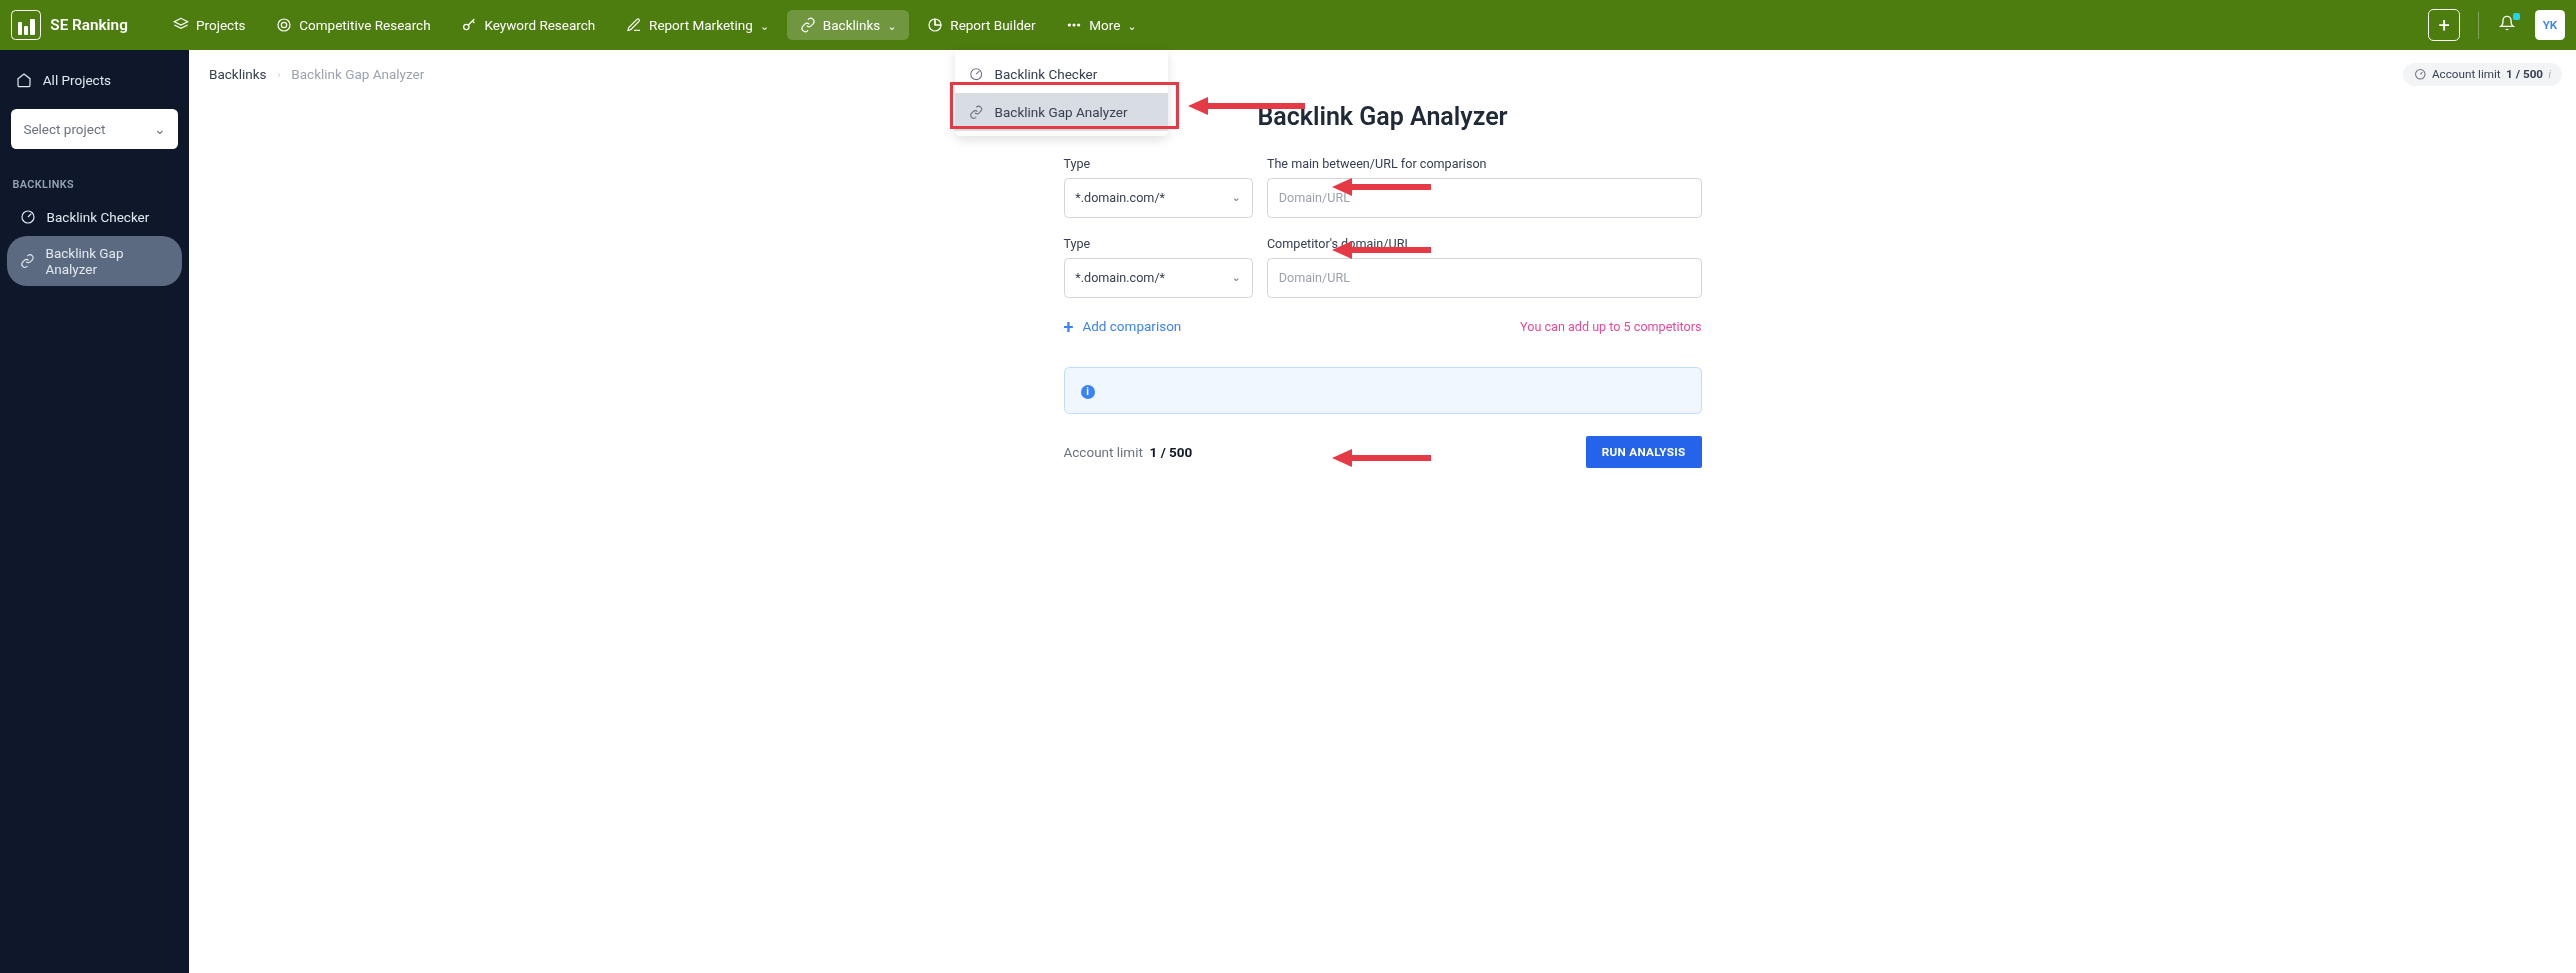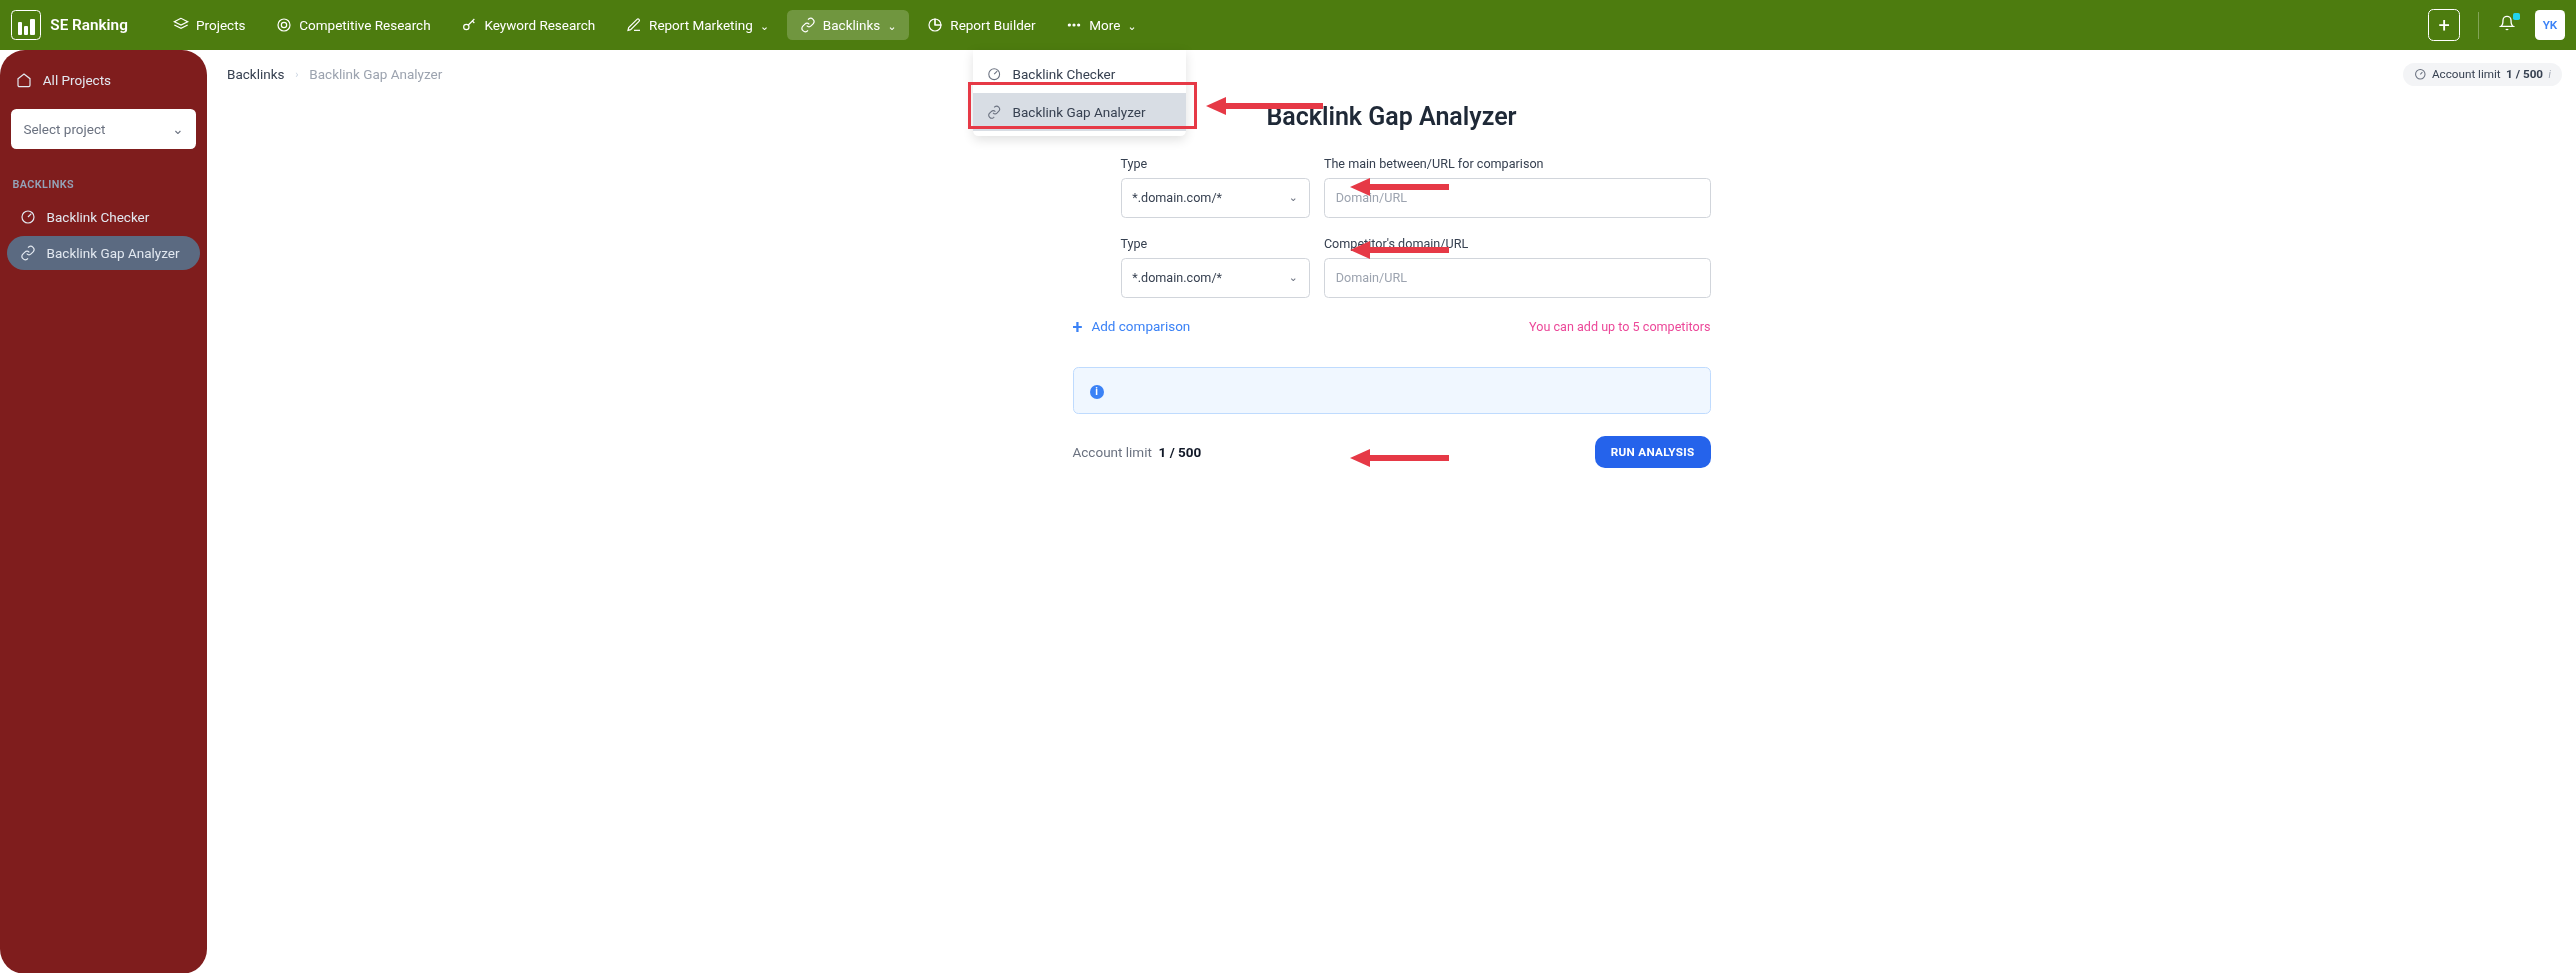--- a/index.html
+++ b/index.html
@@ -35,21 +35,21 @@
 .chev { font-size: 10.8px; color: #fff; }
 
 .nav-spacer { flex: 1; }
 .plus-btn { width: 32px; height: 32px; border: 1.8px solid #fff; border-radius: 5.4px; display: flex; align-items: center; justify-content: center; color: #fff; font-size: 20px; cursor: pointer; margin-right: 7.2px; }
 .nav-divider { width: 0.9px; height: 27px; background: rgba(255,255,255,0.3); margin: 0 5.4px; }
 .bell { position: relative; color: #fff; font-size: 16px; padding: 0 9px; cursor: pointer; }
 .bell-dot { position: absolute; top: -1.8px; right: 3.6px; width: 7.2px; height: 7.2px; background: #22d3ee; border-radius: 1.8px; }
 .avatar { width: 30.5px; height: 30.5px; background: #fff; color: #3b82f6; border-radius: 4.5px; display: flex; align-items: center; justify-content: center; font-size: 11.7px; font-weight: 600; margin-left: 5.4px; }
 
 .layout { display: flex; min-height: calc(100vh - 49px); }
-.sidebar { width: 207px; background: #7f1d1d; padding: 10.8px 0; border-radius: 25px; }
+.sidebar { width: 189px; background: #0f172a; padding: 10.8px 0; }
 .side-link { display: flex; align-items: center; gap: 10.8px; color: #e2e8f0; font-size: 13.5px; padding: 10.8px 16px; cursor: pointer; }
 .side-link svg { stroke: #e2e8f0; fill: none; stroke-width: 1.8; width: 16px; height: 16px; }
 .project-select {
   margin: 10.8px 10.8px 21.6px; background: #fff; border-radius: 5.4px; height: 40px;
   display: flex; align-items: center; justify-content: space-between; padding: 0 12.6px;
   color: #6b7280; font-size: 13.5px; cursor: pointer;
 }
 .section-lbl { color: #94a3b8; font-size: 10.8px; letter-spacing: 0.4px; padding: 7.2px 12.6px; font-weight: 600; }
 .side-link.rounded { border-radius: 20px; margin: 1.8px 7.2px; padding: 9px 12.6px; }
 .side-link.active { background: #5b6a81; }
@@ -60,21 +60,21 @@
 .breadcrumb .bc2 { color: #9ca3af; }
 .breadcrumb .sep { color: #cbd5e1; font-size: 10.8px; }
 
 .limit-pill { position: absolute; top: 12.6px; right: 14.4px; background: #f3f4f6; border-radius: 14.4px; padding: 4.5px 10.8px; display: flex; align-items: center; gap: 5.4px; font-size: 11.7px; color: #374151; }
 .limit-pill svg { width: 12.6px; height: 12.6px; stroke: #6b7280; fill: none; stroke-width: 2; }
 .limit-pill .i { font-style: italic; color: #9ca3af; font-size: 10px; vertical-align: super; }
 
 .hero { text-align: center; font-size: 25px; font-weight: 600; color: #1f2937; margin: 3.6px 0 25px; }
 
 .form-wrap { max-width: 638px; margin: 0 auto; }
-.form-row { display: flex; gap: 14.4px; margin-bottom: 18px; margin-left: 48px; }
+.form-row { display: flex; gap: 14.4px; margin-bottom: 18px; }
 .col-type { width: 189px; }
 .col-url { flex: 1; }
 .lbl { font-size: 12.6px; color: #374151; margin-bottom: 7.2px; display: block; }
 .select, .input {
   width: 100%; height: 40px; border: 0.9px solid #d1d5db; border-radius: 4.5px;
   padding: 0 10.8px; font-size: 12.6px; color: #374151; background: #fff;
   display: flex; align-items: center; justify-content: space-between;
 }
 .input::placeholder { color: #9ca3af; }
 .select .chev2 { color: #6b7280; font-size: 10.8px; }
@@ -83,21 +83,21 @@
 .add-comp { display: flex; align-items: center; gap: 9px; color: #3b82f6; font-size: 13.5px; cursor: pointer; }
 .add-comp .plus { font-size: 18px; font-weight: 600; }
 .help-txt { color: #ec4899; font-size: 12.6px; }
 
 .info-box { border: 0.9px solid #bfdbfe; background: #f0f7ff; border-radius: 5.4px; padding: 14.4px 16px; display: flex; gap: 12.6px; font-size: 12.6px; color: #374151; line-height: 1.45; }
 .info-ico { width: 14.4px; height: 14.4px; background: #3b82f6; border-radius: 50%; color: #fff; display: flex; align-items: center; justify-content: center; font-size: 10px; font-weight: 700; flex-shrink: 0; margin-top: 1.8px; }
 
 .bottom-row { display: flex; align-items: center; justify-content: space-between; margin-top: 21.6px; }
 .acc-limit { font-size: 13.5px; color: #6b7280; }
 .acc-limit b { color: #111827; font-weight: 700; }
-.run-btn { background: #2563eb; color: #fff; border: none; border-radius: 10px; padding: 9px 16px; font-size: 11.7px; font-weight: 700; letter-spacing: 0.3px; cursor: pointer; }
+.run-btn { background: #2563eb; color: #fff; border: none; border-radius: 2px; padding: 9px 16px; font-size: 11.7px; font-weight: 700; letter-spacing: 0.3px; cursor: pointer; }
 
 
 .dropdown {
   position: absolute; top: 0; left: 766px; width: 213px;
   background: #fff; border-radius: 0 0 5.4px 5.4px; box-shadow: 0 3.6px 10.8px rgba(0,0,0,0.12);
   padding: 5.4px 0;
 }
 .dropdown-item { display: flex; align-items: center; gap: 10.8px; padding: 10.8px 14.4px; font-size: 13.5px; color: #374151; cursor: pointer; }
 .dropdown-item svg { width: 14.4px; height: 14.4px; stroke: #6b7280; fill: none; stroke-width: 1.8; }
 .dropdown-item.hl { background: #d8dde4; }

